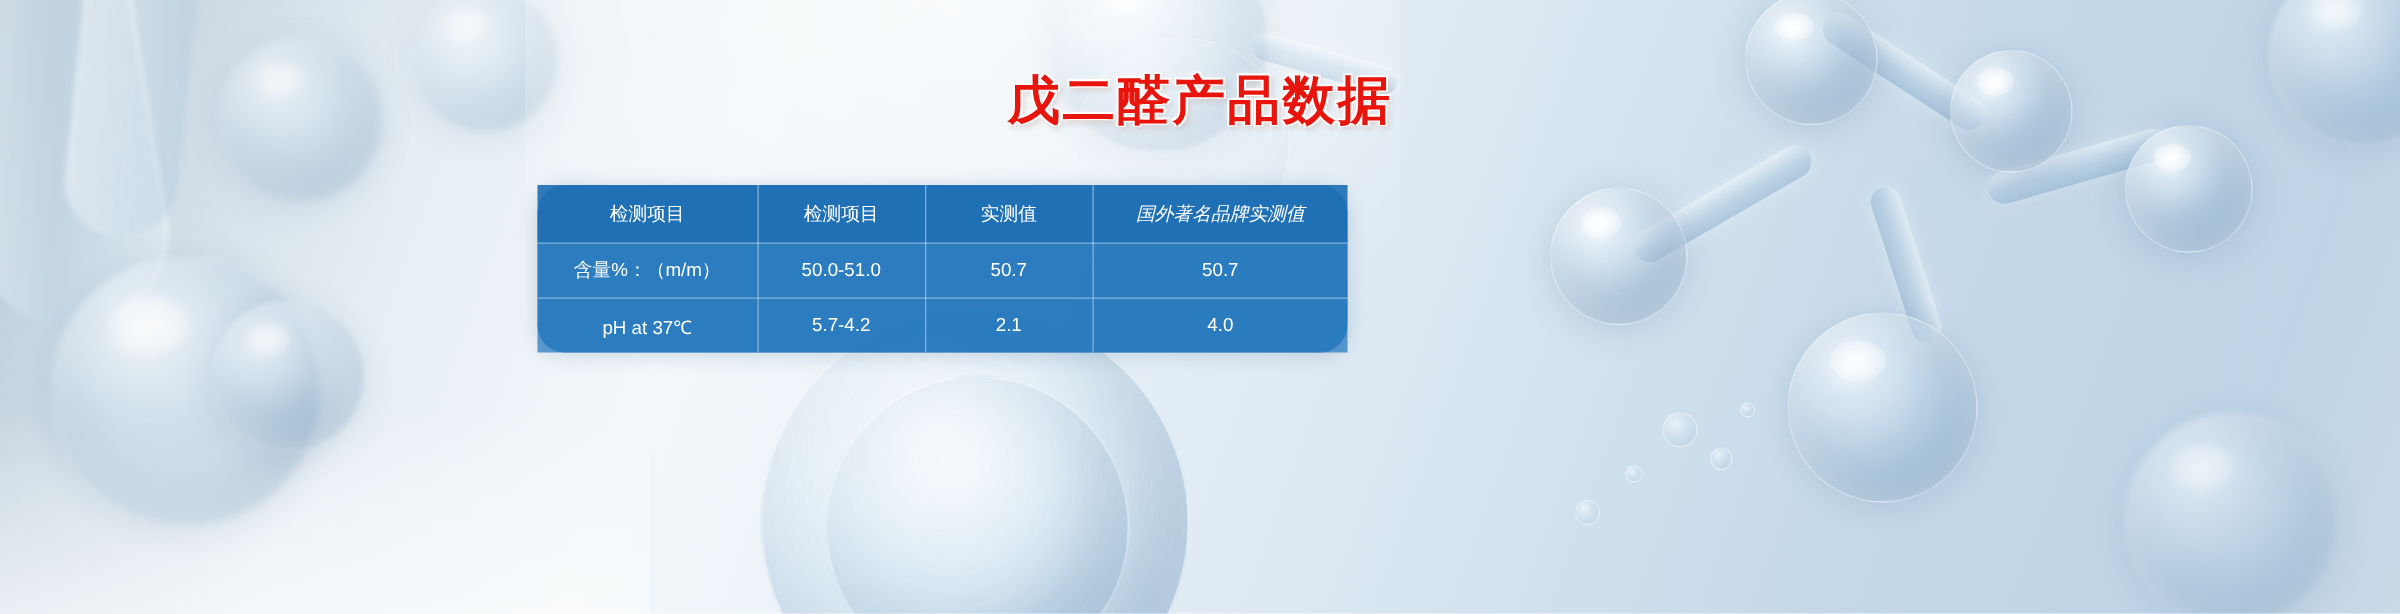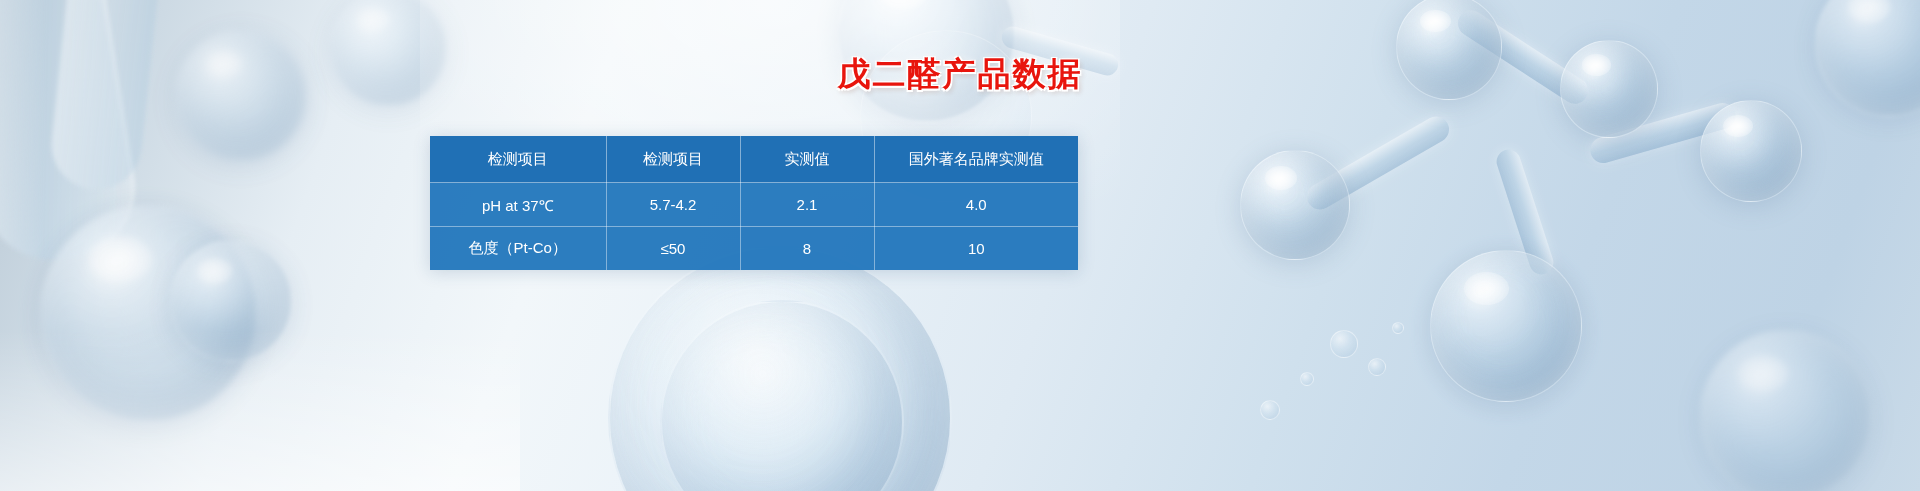--- a/index.html
+++ b/index.html
@@ -86,21 +86,21 @@
   }
 
   
   #title-wrap {
     position:absolute; left:0; right:0; top:52px;
     text-align:center; z-index:6;
   }
   #main-title {
     display:inline-block;
     font-family: "Liberation Sans", sans-serif;
-    font-size: 33px;
+    font-size: 42px;
     font-weight: 700;
     letter-spacing: 2px;
     color: #e8150d;
     text-shadow:
       -1.5px -1.5px 0 #ffffff,
        1.5px -1.5px 0 #ffffff,
       -1.5px  1.5px 0 #ffffff,
        1.5px  1.5px 0 #ffffff,
        0 0 7px rgba(255,255,255,0.85),
        2px 3px 5px rgba(120,60,40,0.30);
@@ -120,44 +120,45 @@
        1.6px -1.6px 0 #ffffff,
       -1.6px  1.6px 0 #ffffff,
        1.6px  1.6px 0 #ffffff,
        0 0 8px rgba(255,255,255,0.9),
        1px 2px 4px rgba(30,70,115,0.30);
   }
 
   
   #spec-table {
     position:absolute;
-    left: 430px; top: 136px;
+    left: 430px; top: 148px;
     width: 648px;
     border-collapse: collapse;
     z-index:5;
     table-layout: fixed;
     background: rgba(31,114,184,0.84);
     box-shadow: 0 2px 16px rgba(25,70,115,0.18);
+    border-radius: 22px;
   }
   #spec-table col.c1 { width: 176px; }
   #spec-table col.c2 { width: 134px; }
   #spec-table col.c3 { width: 134px; }
   #spec-table col.c4 { width: 204px; }
 
   #spec-table th {
     height: 44px;
     font-size: 15px;
     font-weight: 400;
     color: #ffffff;
     text-align:center;
     background: rgba(29,110,180,0.90);
     border-right: 1px solid rgba(255,255,255,0.45);
     border-bottom: 1px solid rgba(255,255,255,0.45);
   }
-  #spec-table th:last-child { border-right: none; }
+  #spec-table th:last-child { border-right: none; font-style: italic; }
 
   #spec-table td {
     height: 41px;
     font-size: 15px;
     color: #ffffff;
     text-align:center;
     background: rgba(36,120,190,0.72);
     border-right: 1px solid rgba(255,255,255,0.42);
     border-bottom: 1px solid rgba(255,255,255,0.42);
   }
@@ -229,27 +230,27 @@
     <thead>
       <tr>
         <th>检测项目</th>
         <th>检测项目</th>
         <th>实测值</th>
         <th>国外著名品牌实测值</th>
       </tr>
     </thead>
     <tbody>
       <tr>
+        <td>含量%：（m/m）</td>
+        <td>50.0-51.0</td>
+        <td>50.7</td>
+        <td>50.7</td>
+      </tr>
+      <tr>
         <td>pH at 37℃</td>
         <td>5.7-4.2</td>
         <td>2.1</td>
         <td>4.0</td>
       </tr>
-      <tr>
-        <td>色度（Pt-Co）</td>
-        <td>≤50</td>
-        <td>8</td>
-        <td>10</td>
-      </tr>
     </tbody>
   </table>
 
 </div>
 
 </body></html>

